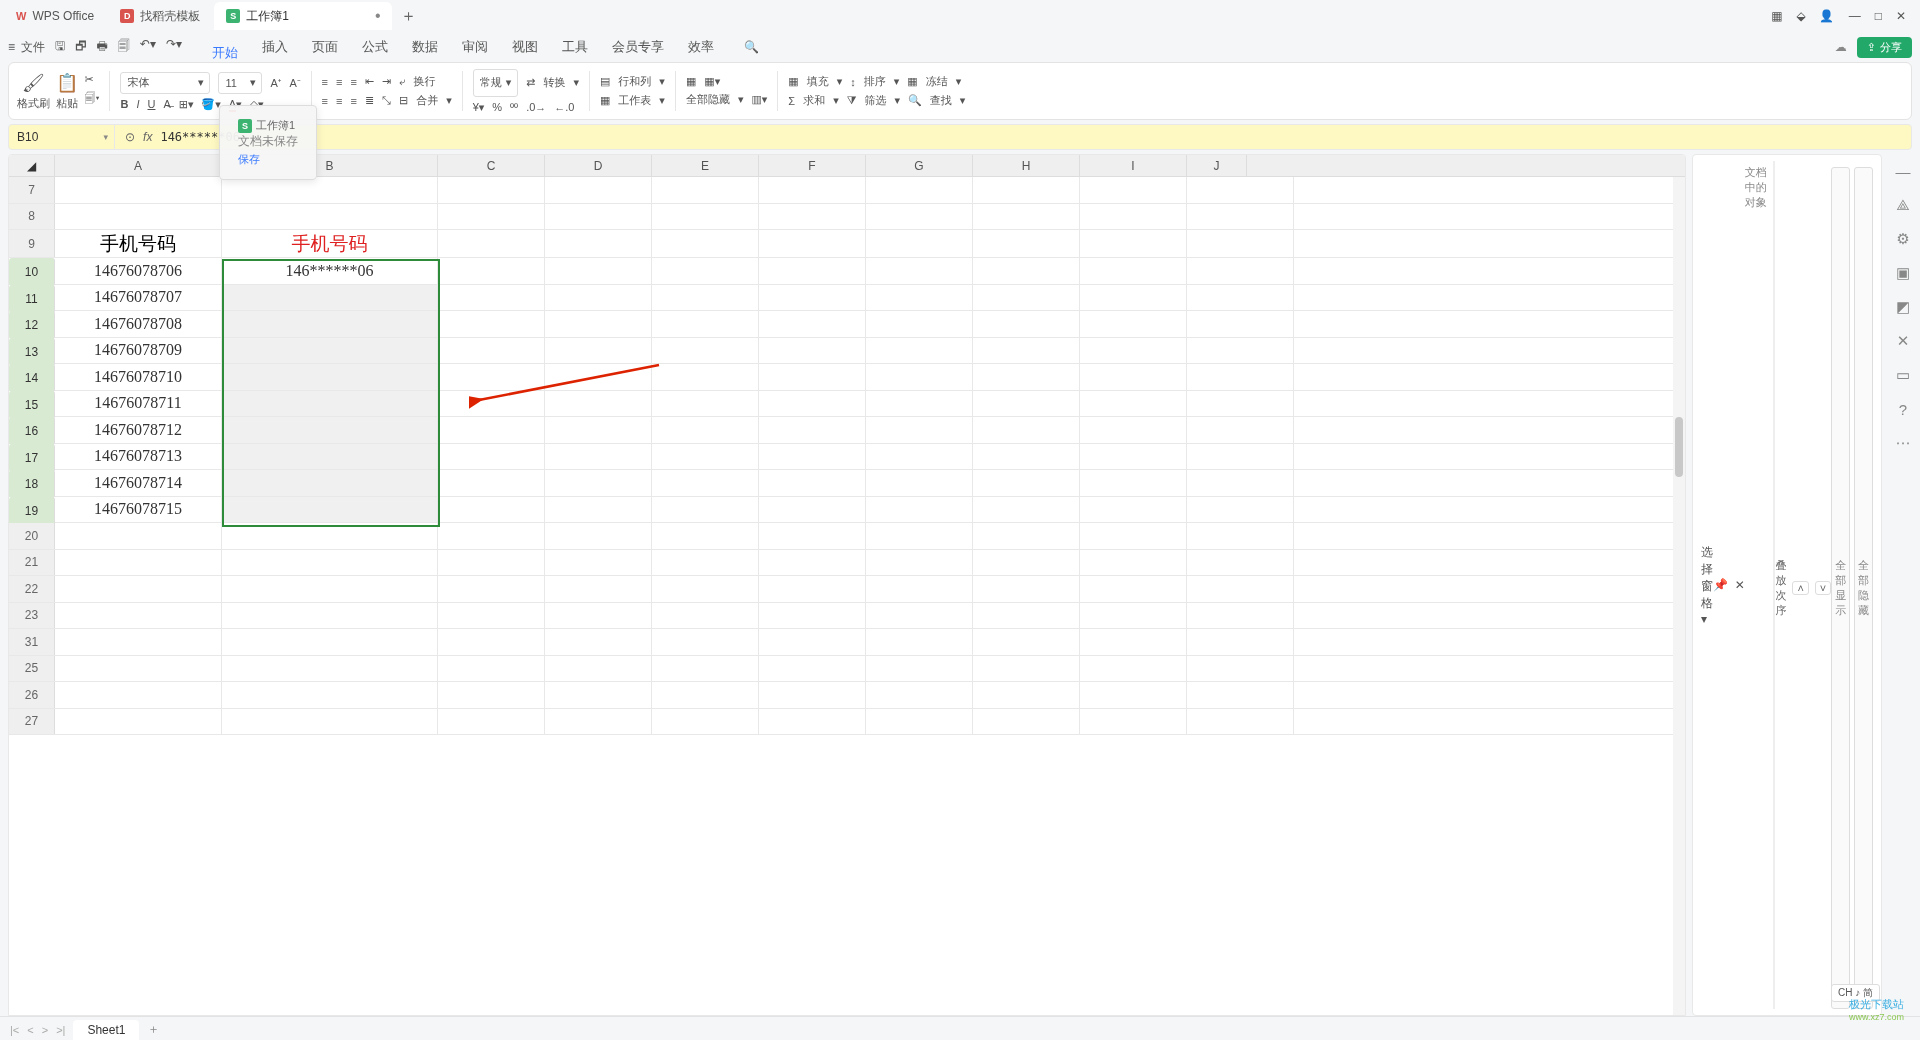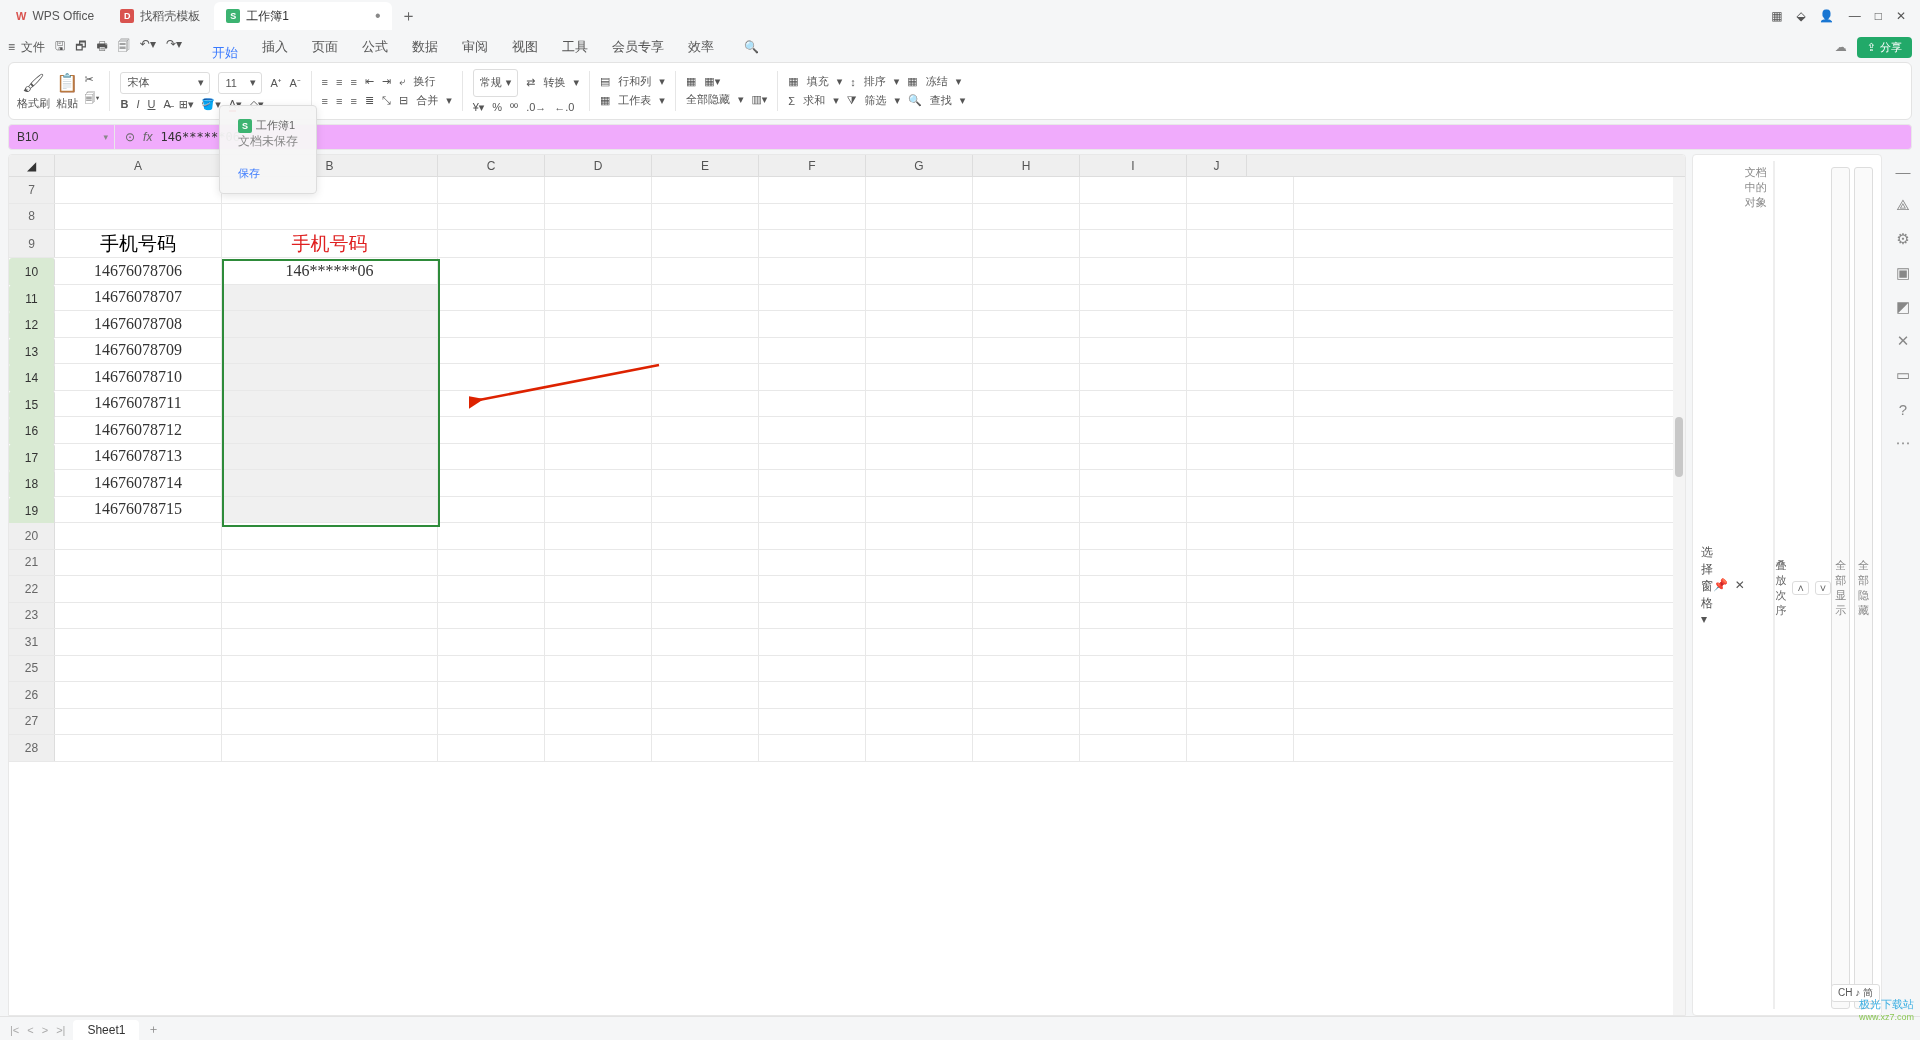--- a/index.html
+++ b/index.html
@@ -28,23 +28,23 @@
 .rgroup { display: flex; flex-direction: column; gap: 4px; padding: 0 6px; height: 46px; justify-content: center; }
 .rsep { width: 1px; height: 40px; background: #e6e6e6; margin: 0 4px; }
 .rrow { display: flex; align-items: center; gap: 8px; color: #555; font-size: 11px; }
 .rbtn-v { display: flex; flex-direction: column; align-items: center; gap: 2px; font-size: 11px; color: #555; }
 .rbtn-v .icon { font-size: 18px; }
 .fontbox { border: 1px solid #ddd; height: 22px; display: flex; align-items: center; padding: 0 6px; font-size: 11px; color: #555; min-width: 90px; justify-content: space-between; border-radius: 3px; }
 .sel { border: 1px solid #ddd; height: 28px; display: flex; align-items: center; padding: 0 6px; font-size: 11px; color: #555; border-radius: 3px; gap: 4px; }
 
 .ghost-tooltip { position: absolute; top: 42px; left: 210px; background: rgba(245,245,245,0.95); border: 1px solid #ddd; padding: 12px 18px; font-size: 12px; color: #888; border-radius: 4px; z-index: 10; box-shadow: 0 2px 8px rgba(0,0,0,0.1); pointer-events: none; }
 .ghost-title { color: #666; font-size: 11px; }
-.ghost-sub { font-size: 11px; color: #3a7afe; margin-top: 16px; }
-
-.fxbar { height: 26px; background: #f0abfc; margin: 4px 8px 0 8px; display: flex; align-items: center; border: 1px solid #e8e8e8; border-radius: 4px; }
+.ghost-sub { font-size: 11px; color: #3a7afe; margin-top: 2px; }
+
+.fxbar { height: 26px; background: #fef9c3; margin: 4px 8px 0 8px; display: flex; align-items: center; border: 1px solid #e8e8e8; border-radius: 4px; }
 .namebox { width: 106px; border-right: 1px solid #e8e8e8; height: 100%; display: flex; align-items: center; padding: 0 24px 0 8px; font-size: 12px; color: #333; position: relative; }
 .namebox::after { content: "▾"; position: absolute; right: 6px; color: #888; font-size: 9px; }
 .fxcontent { display: flex; align-items: center; gap: 8px; padding: 0 10px; color: #666; flex: 1; }
 .fxval { font-family: Consolas, monospace; font-size: 12px; color: #333; }
 
 .mainrow { display: flex; height: calc(100vh - 178px); margin-top: 4px; }
 .gridwrap { flex: 1; background: #fff; margin-left: 8px; display: flex; flex-direction: column; border: 1px solid #e8e8e8; border-radius: 4px 4px 0 0; overflow: hidden; position: relative; }
 .colheads { display: flex; height: 22px; background: #efefef; border-bottom: 1px solid #ddd; }
 .corner { width: 46px; border-right: 1px solid #ddd; display: flex; align-items: center; justify-content: center; }
 .ch { border-right: 1px solid #ddd; display: flex; align-items: center; justify-content: center; font-size: 12px; color: #555; }
@@ -75,21 +75,21 @@
 .spfoot { display: flex; align-items: center; gap: 6px; padding: 6px 0 0 0; font-size: 11px; color: #666; }
 .spbtns { display: flex; gap: 4px; margin-top: 6px; }
 .spbtns button { flex: 1; border: 1px solid #ddd; background: #fafafa; padding: 3px 0; font-size: 11px; color: #888; border-radius: 3px; }
 
 .rightrail { width: 34px; display: flex; flex-direction: column; align-items: center; gap: 16px; padding-top: 8px; color: #888; }
 .rightrail .ricon { width: 18px; height: 18px; display: flex; align-items: center; justify-content: center; font-size: 15px; }
 
 .sheettabs { height: 26px; background: #f5f6f7; display: flex; align-items: center; padding: 0 10px; gap: 8px; border-top: 1px solid #e3e3e3; }
 .sheettabs .nav { color: #aaa; font-size: 11px; }
 .sheet { background: #fff; padding: 3px 14px; border-radius: 4px 4px 0 0; font-size: 12px; color: #333; }
-.watermark { position: fixed; right: 6px; bottom: 18px; font-size: 11px; color: #2aa8e0; opacity: .9; }
+.watermark { position: fixed; right: 16px; bottom: 18px; font-size: 11px; color: #2aa8e0; opacity: .9; }
 .watermark .sub { color: #7fc241; font-size: 9px; }
 .ch-badge { position: fixed; right: 40px; bottom: 38px; background: #fff; border: 1px solid #ddd; border-radius: 3px; padding: 1px 6px; font-size: 10px; color: #555; }
 svg { display: block; }
 </style>
 </head>
 <body>
 
 <div class="titlebar">
   <div class="tab wps">
     <span class="ic-w">W</span>
@@ -586,33 +586,20 @@
           <div class="cell b"></div>
           <div class="cell n"></div>
           <div class="cell n"></div>
           <div class="cell n"></div>
           <div class="cell n"></div>
           <div class="cell n"></div>
           <div class="cell n"></div>
           <div class="cell n"></div>
           <div class="cell n"></div>
         </div>
-        <div class="row">
-          <div class="rh">28</div>
-          <div class="cell a"></div>
-          <div class="cell b"></div>
-          <div class="cell n"></div>
-          <div class="cell n"></div>
-          <div class="cell n"></div>
-          <div class="cell n"></div>
-          <div class="cell n"></div>
-          <div class="cell n"></div>
-          <div class="cell n"></div>
-          <div class="cell n"></div>
-        </div>
       </div>
 
     <div class="sel-green" style="left:213px; top:104px; width:218px; height:268px;"></div>
 
     <svg class="arrow" style="left:460px; top:205px;" width="200" height="50">
       <defs>
           <marker id="ah" markerWidth="10" markerHeight="8" refX="2" refY="4" orient="auto">
             <polygon points="10 0, 0 4, 10 8" fill="#d20"></polygon>
           </marker>
         </defs>

